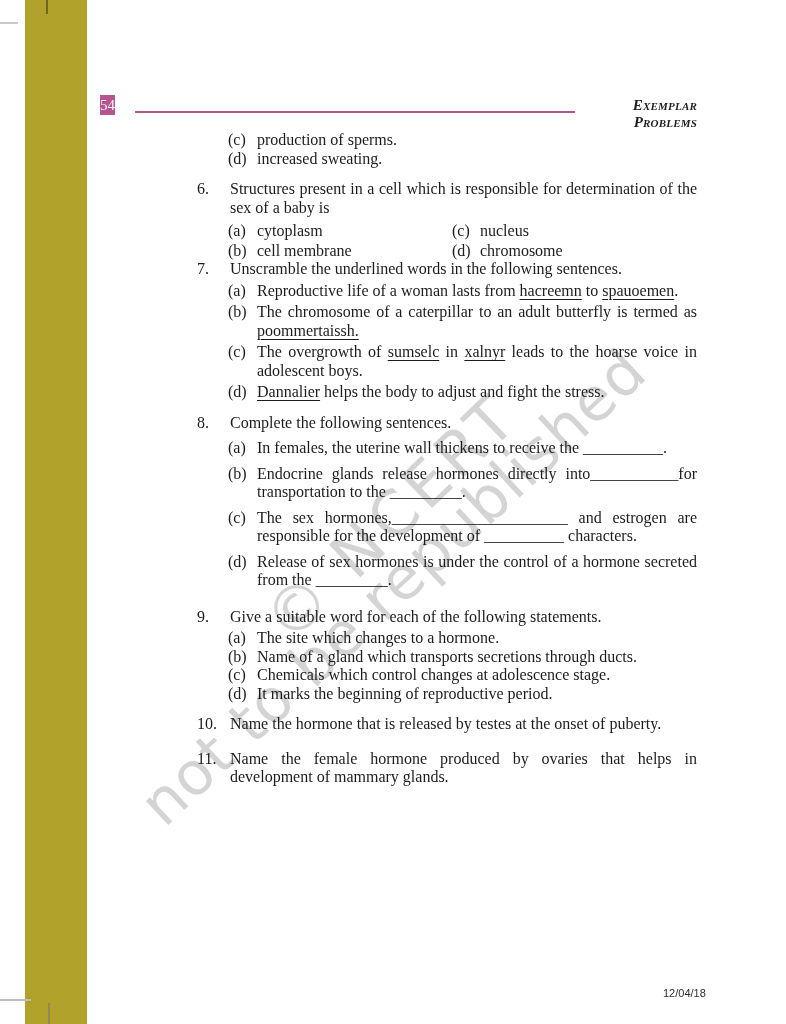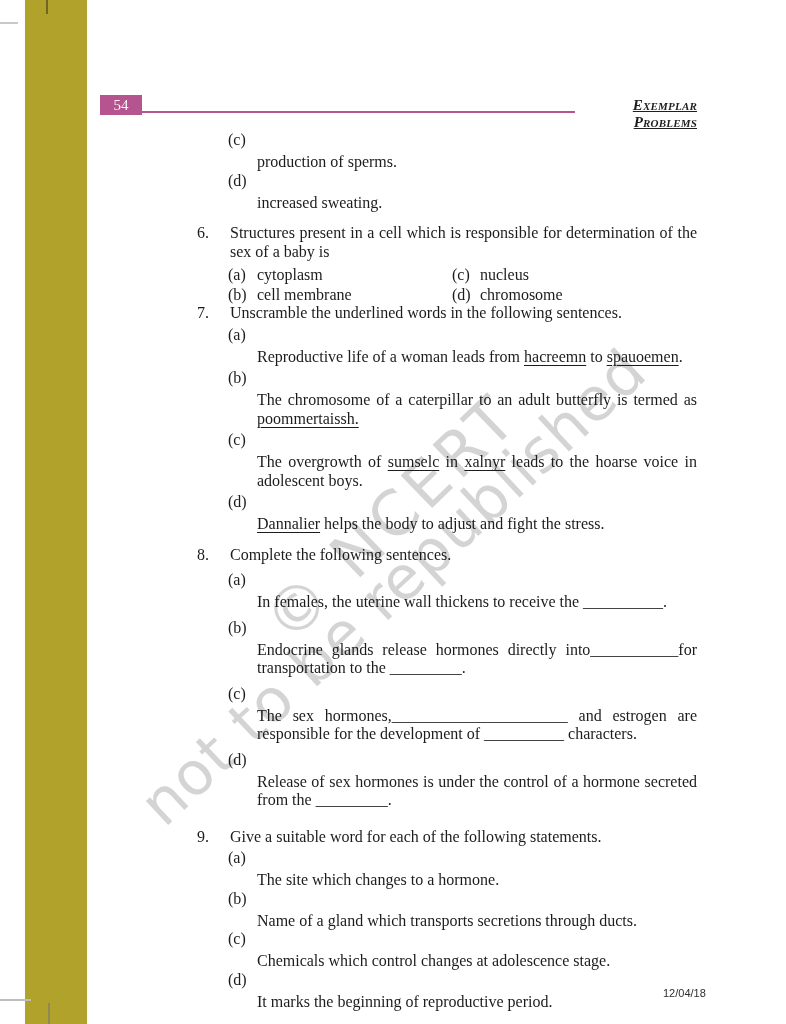--- a/index.html
+++ b/index.html
@@ -46,21 +46,21 @@
     left: 60px; top: 546px;
     width: 680px; height: 74px;
     font-size: 60px; letter-spacing: 1px;
     transform: rotate(-43deg);
   }
 
   
   .page-badge {
     position: absolute;
     left: 100px; top: 95px;
-    width: 42px; height: 20px;
+    width: 15px; height: 20px;
     background: #b5548e;
     color: #fdf7fb;
     font-size: 15px;
     text-align: center;
     line-height: 20px;
     z-index: 3;
   }
   .header-rule {
     position: absolute;
     left: 135px; top: 111px;
@@ -73,38 +73,37 @@
     top: 97px; left: 575px;
     width: 122px;
     text-align: right;
     font-style: italic;
     font-variant: small-caps;
     font-weight: 600;
     font-size: 15px;
     letter-spacing: 0.2px;
     color: #1f1f1f;
     z-index: 3;
-    text-decoration: underline;
   }
 
   
   .content {
     position: absolute;
     left: 197px; top: 131px;
     width: 500px;
     font-size: 16px;
     line-height: 18.5px;
     z-index: 2;
   }
   .qrow { display: flex; }
   .qrow .n { flex: 0 0 33px; }
   .qrow .t { flex: 1; text-align: justify; }
   .sub { display: flex; margin-left: 31px; }
   .sub .m { flex: 0 0 29px; }
-  .sub .t { flex: 1; text-align: justify; margin-top: 22px; }
+  .sub .t { flex: 1; text-align: justify; }
   .u { text-decoration: underline; text-underline-offset: 3px; text-decoration-thickness: 1px; }
 
   .q6 { margin-top: 12px; }
   .optgrid { margin-left: 31px; margin-top: 5px; }
   .optrow { display: flex; margin-top: 1px; }
   .optrow .om  { flex: 0 0 29px; }
   .optrow .ot  { flex: 0 0 195px; }
   .optrow .om2 { flex: 0 0 28px; }
   .optrow .ot2 { flex: 1; }
 
@@ -189,21 +188,21 @@
     </section>
 
 
     <section class="q7">
       <div class="qrow">
         <span class="n">7.</span>
         <span class="t">Unscramble the underlined words in the following sentences.</span>
       </div>
       <div class="sub">
         <span class="m">(a)</span>
-        <span class="t"><span>Reproductive life of a woman leads from </span><span class="u">hacreemn</span><span> to </span><span class="u">spauoemen</span><span>.</span></span>
+        <span class="t"><span>Reproductive life of a woman lasts from </span><span class="u">hacreemn</span><span> to </span><span class="u">spauoemen</span><span>.</span></span>
       </div>
       <div class="sub">
         <span class="m">(b)</span>
         <span class="t"><span>The chromosome of a caterpillar to an adult butterfly is termed as </span><span class="u">poommertaissh.</span></span>
       </div>
       <div class="sub">
         <span class="m">(c)</span>
         <span class="t"><span>The overgrowth of </span><span class="u">sumselc</span><span> in </span><span class="u">xalnyr</span><span> leads to the hoarse voice in adolescent boys.</span></span>
       </div>
       <div class="sub">

